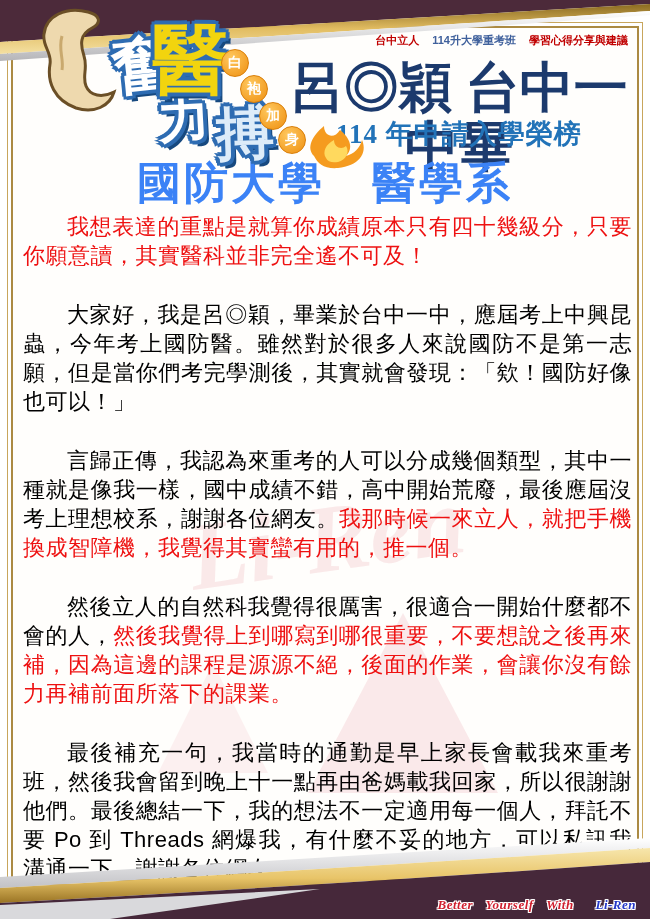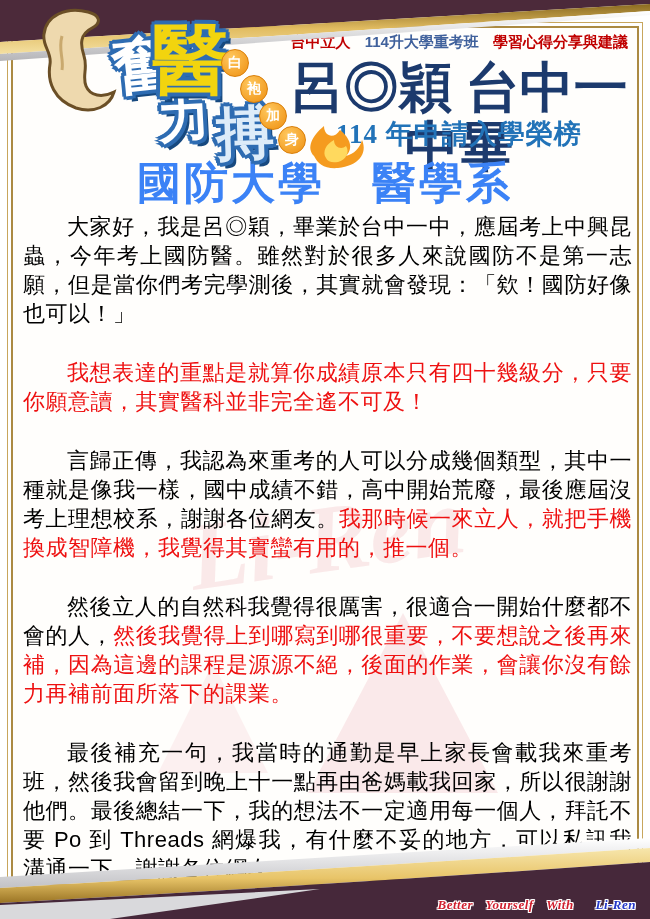--- a/index.html
+++ b/index.html
@@ -32,21 +32,21 @@
     background:radial-gradient(circle at 35% 30%,#ffc85e,#ee8f10);border:1px solid #d97e08;
     color:#fff;font-size:14px;font-weight:bold;display:flex;align-items:center;justify-content:center;}
   .badge.b1{left:221px;top:49px;}
   .badge.b2{left:240px;top:75px;}
   .badge.b3{left:259px;top:102px;}
   .badge.b4{left:278px;top:126px;}
   .arm-svg{position:absolute;left:28px;top:6px;}
   .flame-svg{position:absolute;left:300px;top:118px;}
 
   
-  .tagline{position:absolute;top:10px;right:14px;font-size:15px;font-weight:bold;z-index:3;}
+  .tagline{position:absolute;top:10px;right:14px;font-size:11px;font-weight:bold;z-index:3;}
   .tagline .t-red{color:#c00000;}
   .tagline .t-blue{color:#40619c;margin:0 10px;}
   .student-title{position:absolute;top:36px;left:270px;right:2px;text-align:center;z-index:3;
     font-family:"Liberation Serif",serif;font-weight:900;font-size:54px;line-height:1.1;color:#1c3a6d;}
   .honor-title{position:absolute;top:93px;left:270px;right:2px;text-align:center;z-index:3;
     font-family:"Liberation Serif",serif;font-weight:bold;font-size:27px;color:#2273b8;letter-spacing:1px;}
   .result-title{position:absolute;top:131px;left:0;right:0;text-align:center;z-index:3;
     font-family:"Liberation Serif",serif;font-weight:900;font-size:44px;color:#3b82f6;letter-spacing:3px;}
 
   
@@ -88,22 +88,22 @@
     <div class="tagline">
       <span class="t-red">台中立人</span>
       <span class="t-blue">114升大學重考班</span>
       <span class="t-red">學習心得分享與建議</span>
     </div>
     <div class="student-title">呂◎穎 台中一中畢</div>
     <div class="honor-title">114 年申請入學榮榜</div>
     <div class="result-title">國防大學　醫學系</div>
 
     <div class="body-text">
+      <p><span class="seg-red">我想表達的重點是就算你成績原本只有四十幾級分，只要你願意讀，其實醫科並非完全遙不可及！</span></p>
       <p><span class="seg-black">大家好，我是呂◎穎，畢業於台中一中，應屆考上中興昆蟲，今年考上國防醫。雖然對於很多人來說國防不是第一志願，但是當你們考完學測後，其實就會發現：「欸！國防好像也可以！」</span></p>
-      <p><span class="seg-red">我想表達的重點是就算你成績原本只有四十幾級分，只要你願意讀，其實醫科並非完全遙不可及！</span></p>
       <p><span class="seg-black">言歸正傳，我認為來重考的人可以分成幾個類型，其中一種就是像我一樣，國中成績不錯，高中開始荒廢，最後應屆沒考上理想校系，謝謝各位網友。</span><span class="seg-red">我那時候一來立人，就把手機換成智障機，我覺得其實蠻有用的，推一個。</span></p>
       <p><span class="seg-black">然後立人的自然科我覺得很厲害，很適合一開始什麼都不會的人，</span><span class="seg-red">然後我覺得上到哪寫到哪很重要，不要想說之後再來補，因為這邊的課程是源源不絕，後面的作業，會讓你沒有餘力再補前面所落下的課業。</span></p>
       <p><span class="seg-black">最後補充一句，我當時的通勤是早上家長會載我來重考班，然後我會留到晚上十一點再由爸媽載我回家，所以很謝謝他們。最後總結一下，我的想法不一定適用每一個人，拜託不要 Po 到 Threads 網爆我，有什麼不妥的地方，可以私訊我溝通一下，謝謝各位網友。</span></p>
     </div>
   </div>
 
   <svg class="top-band" viewBox="0 0 650 70">
     <defs>
       <linearGradient id="goldg" x1="0" y1="0" x2="0" y2="1">
         <stop offset="0" stop-color="#8a6a20"></stop>

